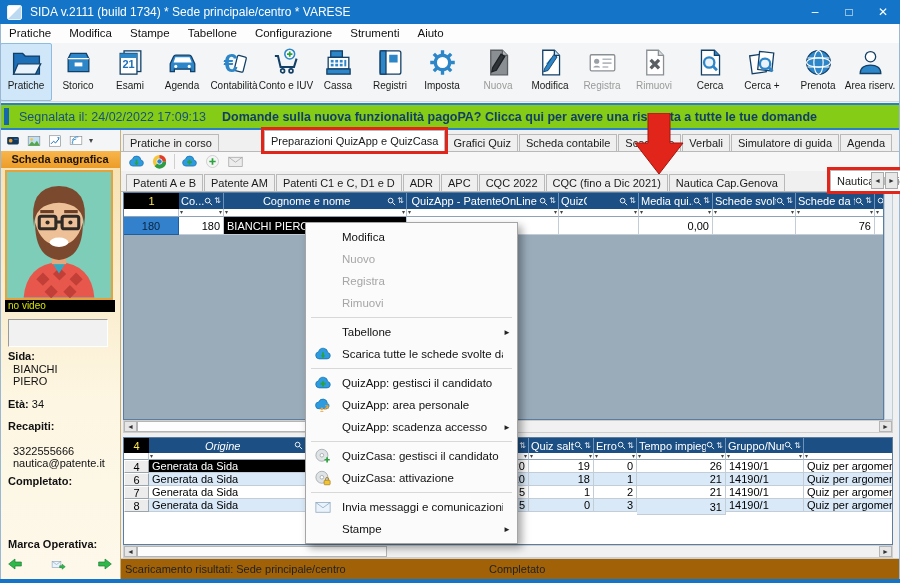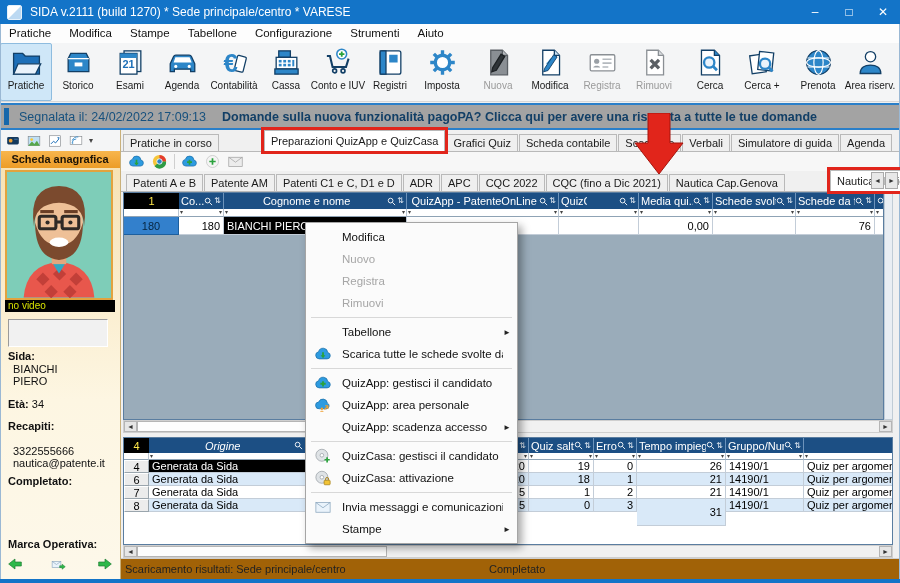--- a/index.html
+++ b/index.html
@@ -26,21 +26,21 @@
            display:flex;align-items:stretch;border-bottom:1px solid #d8d8d8;overflow:hidden;}
   .tb-item{display:flex;flex-direction:column;align-items:center;justify-content:flex-start;
            padding:3px 3px 0 3px;min-width:44px;border:1px solid transparent;}
   .tb-item.selected{background:#cfe7f8;border:1px solid #8ebcdf;border-radius:2px;}
   .tb-icon{width:31px;height:31px;}
   .tb-label{font-size:10px;color:#1a1a1a;margin-top:2px;white-space:nowrap;}
   .tb-item.disabled .tb-label{color:#9a9a9a;}
   .tb-sep{width:1px;background:#cfcfcf;margin:4px 2px;}
 
   
-  #notification{position:absolute;left:0;top:103px;width:900px;height:27px;background:#a3a3a3;
+  #notification{position:absolute;left:0;top:103px;width:900px;height:27px;background:#84cc16;
                 border-top:2px solid #2a7fc9;border-bottom:2px solid #2a7fc9;box-sizing:border-box;
                 display:flex;align-items:center;}
   #notif-accent{width:5px;height:17px;background:#1667ab;margin:0 10px 0 4px;}
   #notif-label{font-size:12.5px;color:#17517e;white-space:nowrap;}
   #notif-msg{font-size:12.5px;color:#123f66;font-weight:bold;margin-left:16px;white-space:nowrap;}
 
   
   #sidebar{position:absolute;left:0;top:130px;width:121px;height:449px;
            background:linear-gradient(#f6dfae,#fdf6e2 60%,#fdf8ea);border-right:1px solid #c9b07a;box-sizing:border-box;}
   #side-mini{position:absolute;left:0;top:0;width:120px;height:21px;background:#f4f5f6;
@@ -136,21 +136,21 @@
   #frame-left{position:absolute;left:0;top:24px;width:1px;height:555px;background:#9ab8d4;}
   #frame-right{position:absolute;left:899px;top:24px;width:1px;height:555px;background:#9ab8d4;}
 </style>
 </head>
 <body>
 
 <div id="window">
 
   <div id="titlebar">
     <div id="app-icon"></div>
-    <span id="title-text">SIDA v.2111 (build 1270) * Sede principale/centro * VARESE</span>
+    <span id="title-text">SIDA v.2111 (build 1734) * Sede principale/centro * VARESE</span>
     <span class="win-ctl">–</span>
     <span class="win-ctl">□</span>
     <span class="win-ctl">✕</span>
   </div>
 
   <div id="menubar">
       <span class="menu-item">Pratiche</span>
       <span class="menu-item">Modifica</span>
       <span class="menu-item">Stampe</span>
       <span class="menu-item">Tabellone</span>
@@ -191,47 +191,47 @@
             <circle cx="17.2" cy="15" r="1.2" fill="#fff"></circle>
           </svg></div>
         <div class="tb-label">Agenda</div>
       </div>
       <div class="tb-item">
         <div class="tb-icon"><svg viewBox="0 0 24 24" width="100%" height="100%">
             <rect x="13" y="7" width="7" height="12" rx="1" fill="#fff" stroke="#123f66" transform="rotate(14 16.5 13)"></rect>
             <text x="9" y="19.5" font-size="20" font-weight="bold" fill="#2d86c8" text-anchor="middle">€</text>
           </svg></div>
         <div class="tb-label">Contabilità</div>
+      </div>
+      <div class="tb-item">
+        <div class="tb-icon"><svg viewBox="0 0 24 24" width="100%" height="100%">
+            <circle cx="14.5" cy="5.5" r="3.8" fill="#fff" stroke="#2d86c8" stroke-width="1.2"></circle>
+            <path d="M14.5 3.4v4.2M12.4 5.5h4.2" stroke="#2aa23c" stroke-width="1.4"></path>
+            <path d="M3 7h2.4l2 8.5h10.4l2-6.5" fill="none" stroke="#123f66" stroke-width="1.6"></path>
+            <circle cx="9" cy="18.5" r="1.5" fill="none" stroke="#123f66" stroke-width="1.3"></circle>
+            <circle cx="15.5" cy="18.5" r="1.5" fill="none" stroke="#123f66" stroke-width="1.3"></circle>
+          </svg></div>
+        <div class="tb-label">Conto e IUV</div>
       </div>
       <div class="tb-item">
         <div class="tb-icon"><svg viewBox="0 0 24 24" width="100%" height="100%">
             <rect x="6" y="3" width="9" height="5" fill="#2d86c8" stroke="#123f66"></rect>
             <rect x="4" y="8" width="16" height="9" fill="#fff" stroke="#123f66"></rect>
             <g fill="#2d86c8">
               <rect x="6" y="10" width="2.2" height="2"></rect>
               <rect x="9.5" y="10" width="2.2" height="2"></rect>
               <rect x="13" y="10" width="2.2" height="2"></rect>
               <rect x="6" y="13" width="2.2" height="2"></rect>
               <rect x="9.5" y="13" width="2.2" height="2"></rect>
               <rect x="13" y="13" width="2.2" height="2"></rect>
               <rect x="16.5" y="10" width="1.5" height="5"></rect>
             </g>
             <rect x="3" y="17" width="18" height="4" fill="#2d86c8" stroke="#123f66"></rect>
           </svg></div>
         <div class="tb-label">Cassa</div>
-      </div>
-      <div class="tb-item">
-        <div class="tb-icon"><svg viewBox="0 0 24 24" width="100%" height="100%">
-            <circle cx="14.5" cy="5.5" r="3.8" fill="#fff" stroke="#2d86c8" stroke-width="1.2"></circle>
-            <path d="M14.5 3.4v4.2M12.4 5.5h4.2" stroke="#2aa23c" stroke-width="1.4"></path>
-            <path d="M3 7h2.4l2 8.5h10.4l2-6.5" fill="none" stroke="#123f66" stroke-width="1.6"></path>
-            <circle cx="9" cy="18.5" r="1.5" fill="none" stroke="#123f66" stroke-width="1.3"></circle>
-            <circle cx="15.5" cy="18.5" r="1.5" fill="none" stroke="#123f66" stroke-width="1.3"></circle>
-          </svg></div>
-        <div class="tb-label">Conto e IUV</div>
       </div>
       <div class="tb-item">
         <div class="tb-icon"><svg viewBox="0 0 24 24" width="100%" height="100%">
             <rect x="4" y="3" width="16" height="18" rx="1.5" fill="#fff" stroke="#123f66"></rect>
             <rect x="4" y="3" width="4.5" height="18" fill="#2d86c8" stroke="#123f66"></rect>
             <rect x="11" y="6" width="6.5" height="6" fill="#2d86c8"></rect>
           </svg></div>
         <div class="tb-label">Registri</div>
       </div>
       <div class="tb-item">
@@ -724,21 +724,21 @@
           <div class="g-cell" style="width: 89px; height: 13px; justify-content: flex-end;">21</div>
           <div class="g-cell" style="width: 78px; height: 13px; justify-content: flex-start;">14190/1</div>
           <div class="g-cell" style="width: 240px; height: 13px; justify-content: flex-start;">Quiz per argomento</div>
         </div>
         <div class="g-row zebra" style="height: 13px;">
           <div class="g-rownum res-rownum" style="width: 25px;">8</div>
           <div class="g-cell" style="width: 165px; height: 13px; justify-content: flex-start;">Generata da Sida</div>
           <div class="g-cell" style="width: 215px; height: 13px; justify-content: flex-end;">5</div>
           <div class="g-cell" style="width: 65px; height: 13px; justify-content: flex-end;">0</div>
           <div class="g-cell" style="width: 43px; height: 13px; justify-content: flex-end;">3</div>
-          <div class="g-cell" style="width: 89px; height: 27px; justify-content: flex-end;">31</div>
+          <div class="g-cell" style="width: 89px; height: 16px; justify-content: flex-end;">31</div>
           <div class="g-cell" style="width: 78px; height: 13px; justify-content: flex-start;">14190/1</div>
           <div class="g-cell" style="width: 240px; height: 13px; justify-content: flex-start;">Quiz per argomento</div>
         </div>
       </div>
 
     <div id="hscroll2" class="hscroll">
       <span class="hs-btn hs-left">◄</span>
       <span class="hs-thumb"></span>
       <span class="hs-btn hs-right">►</span>
     </div>

